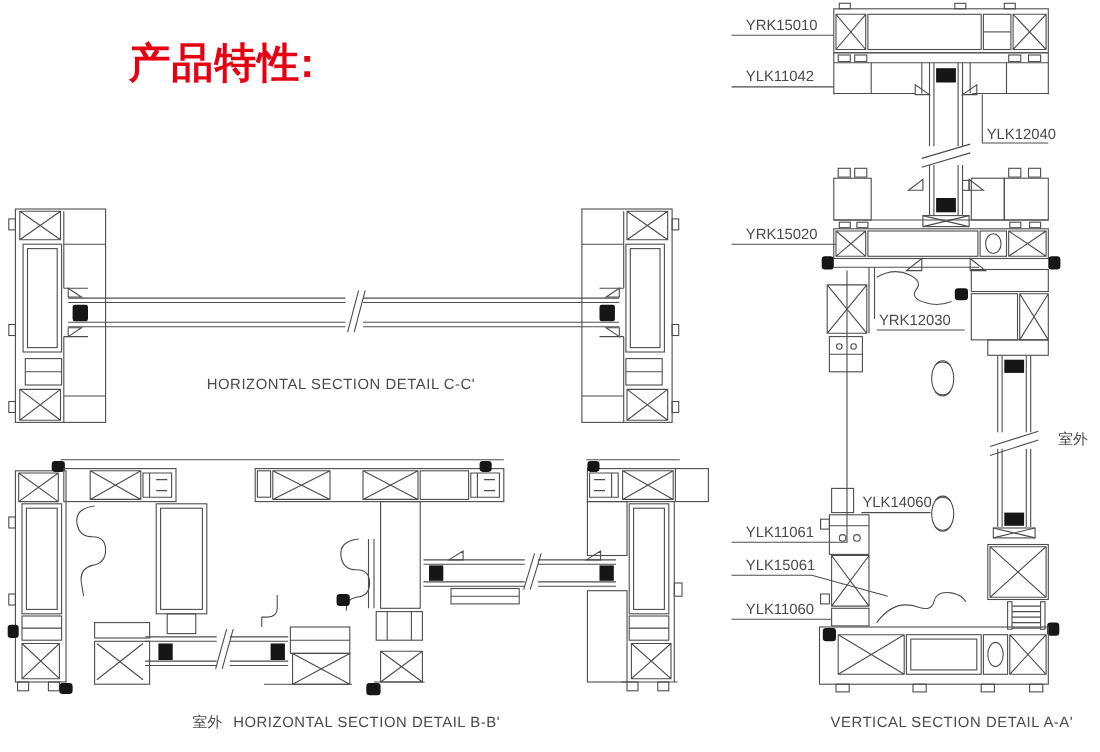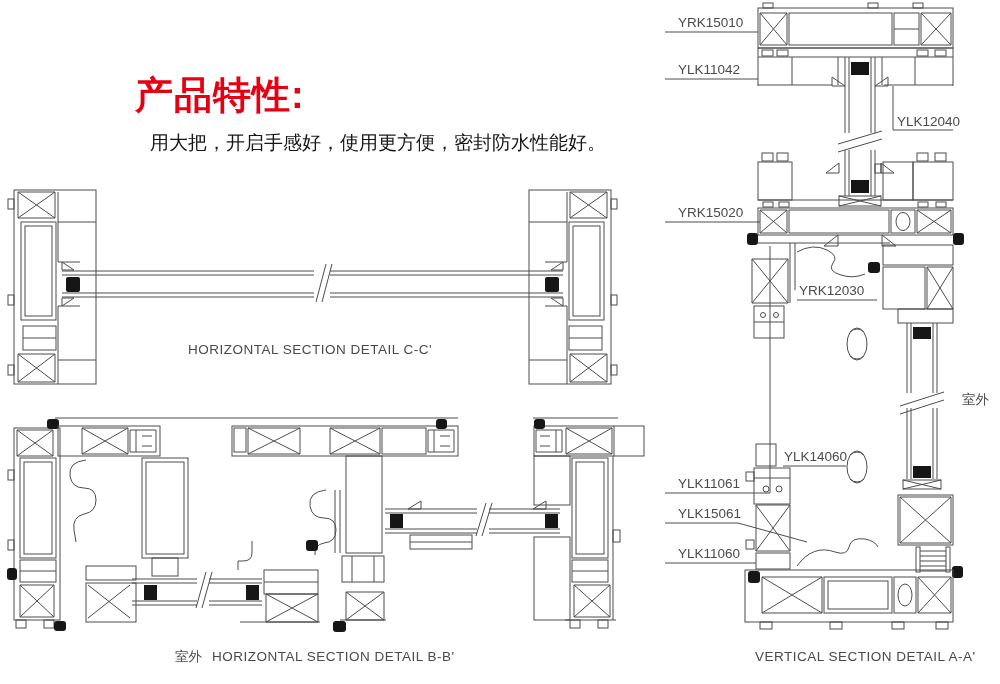--- a/index.html
+++ b/index.html
@@ -1,36 +1,35 @@
 <!DOCTYPE html>
 <html><head>
 <meta charset="utf-8">
 <style>
   html,body{margin:0;padding:0;background:#fff;}
   .page{position:relative;width:1000px;height:684px;background:#fff;overflow:hidden;
         font-family:"Liberation Sans",sans-serif;}
-  .title{position:absolute;left:135px;top:36px;font-size:38px;line-height:44px;
-         font-weight:bold;color:#e60012;letter-spacing:1px;font-family:"Liberation Sans",sans-serif;margin-top:37px;}
+  .title{position:absolute;left:117px;top:36px;font-size:38px;line-height:44px;
+         font-weight:bold;color:#e60012;letter-spacing:1px;font-family:"Liberation Sans",sans-serif;}
   .desc{position:absolute;left:150px;top:98px;width:470px;font-family:"Liberation Serif",serif;
         font-size:19px;line-height:30px;color:#151515;}
   svg.draw{position:absolute;left:0;top:0;}
   .ln{stroke:#4d4d4d;stroke-width:1;fill:none;}
   .blk{fill:#161616;stroke:none;}
   .lbl{font-family:"Liberation Sans",sans-serif;font-size:13.5px;fill:#4a4a4a;}
   .cap{font-family:"Liberation Sans",sans-serif;font-size:13.5px;fill:#4a4a4a;letter-spacing:.5px;}
 </style>
 </head>
 <body>
 
 <div class="page">
 
   <div class="title">产品特性:</div>
   <div class="desc">
     <br>
-    <span>用大把，开启手感好，使用更方便，密封防水性能好。</span>
   </div>
 
   <svg class="draw" width="1000" height="684" viewBox="0 0 1000 684">
 
     <g class="ln">
       <g id="ccj">
         <rect x="14" y="190" width="82" height="194"></rect>
         <rect x="8" y="199" width="6" height="10"></rect>
         <rect x="8" y="295" width="6" height="10"></rect>
         <rect x="8" y="365" width="6" height="10"></rect>

